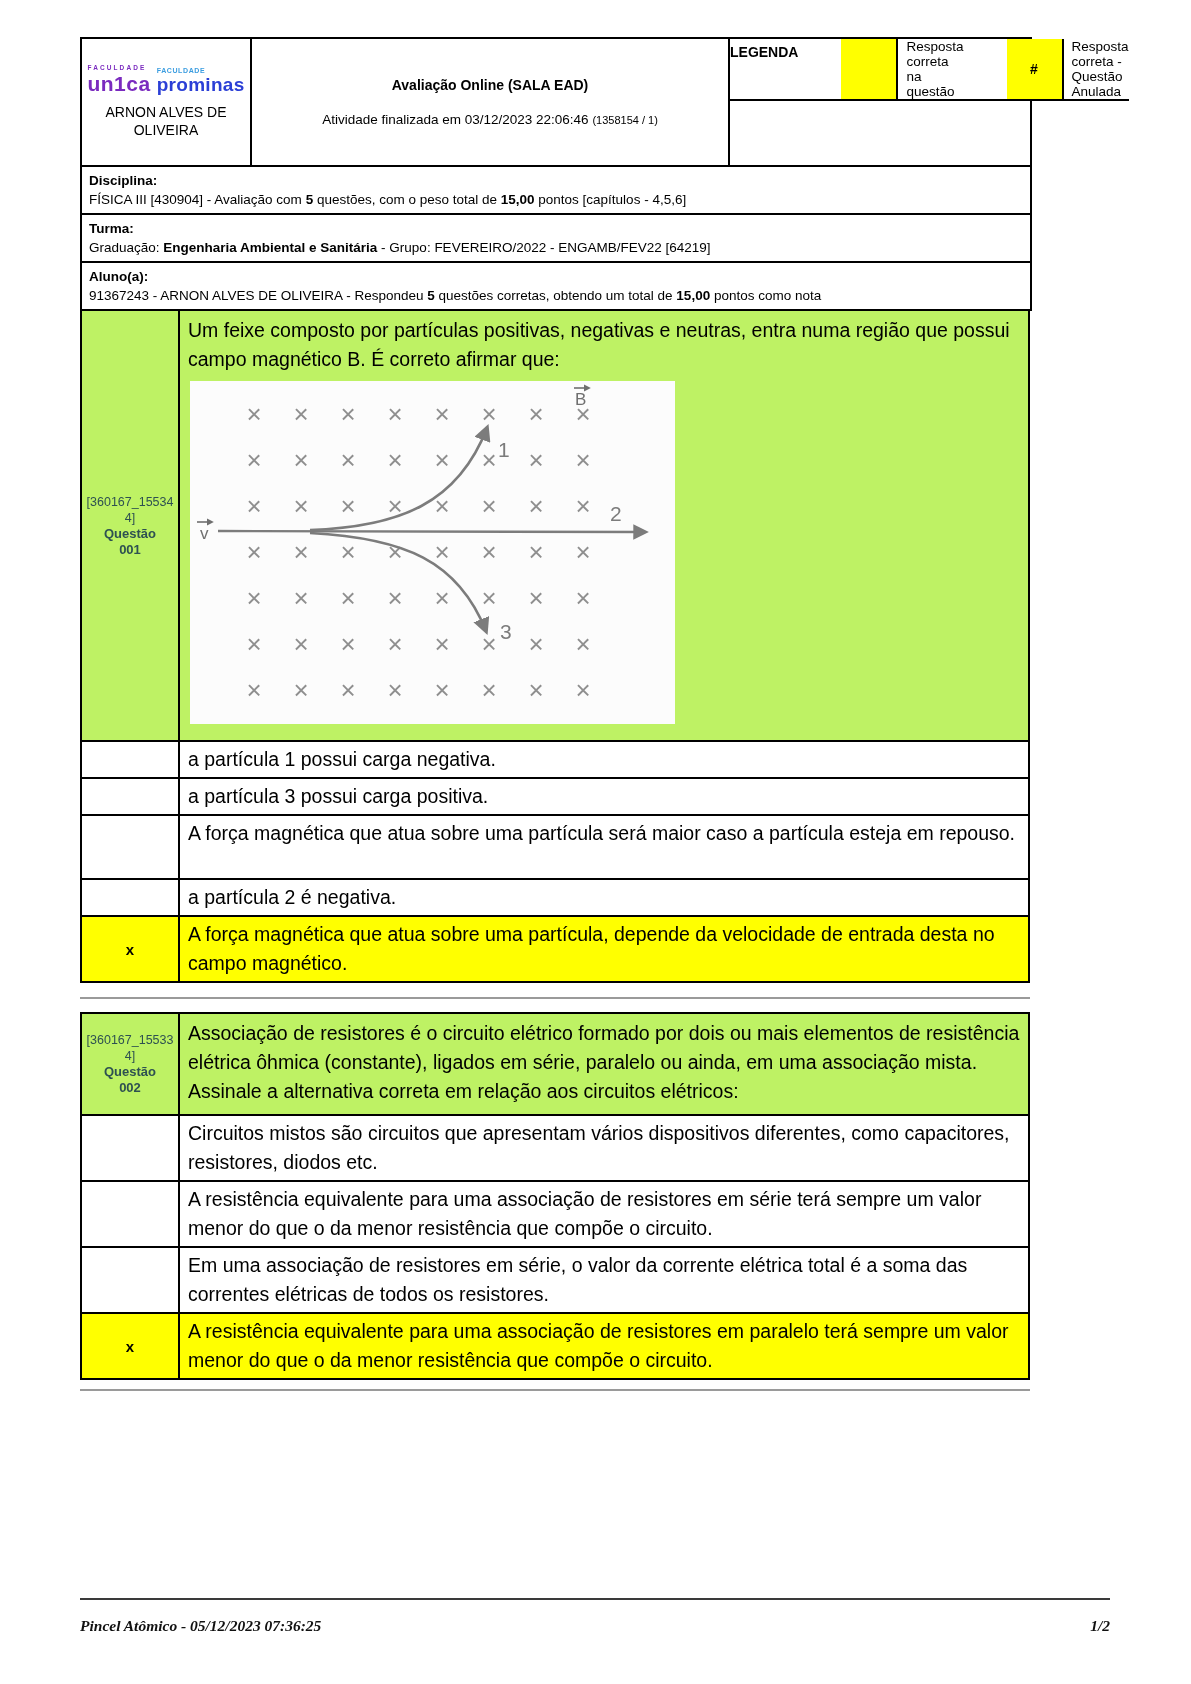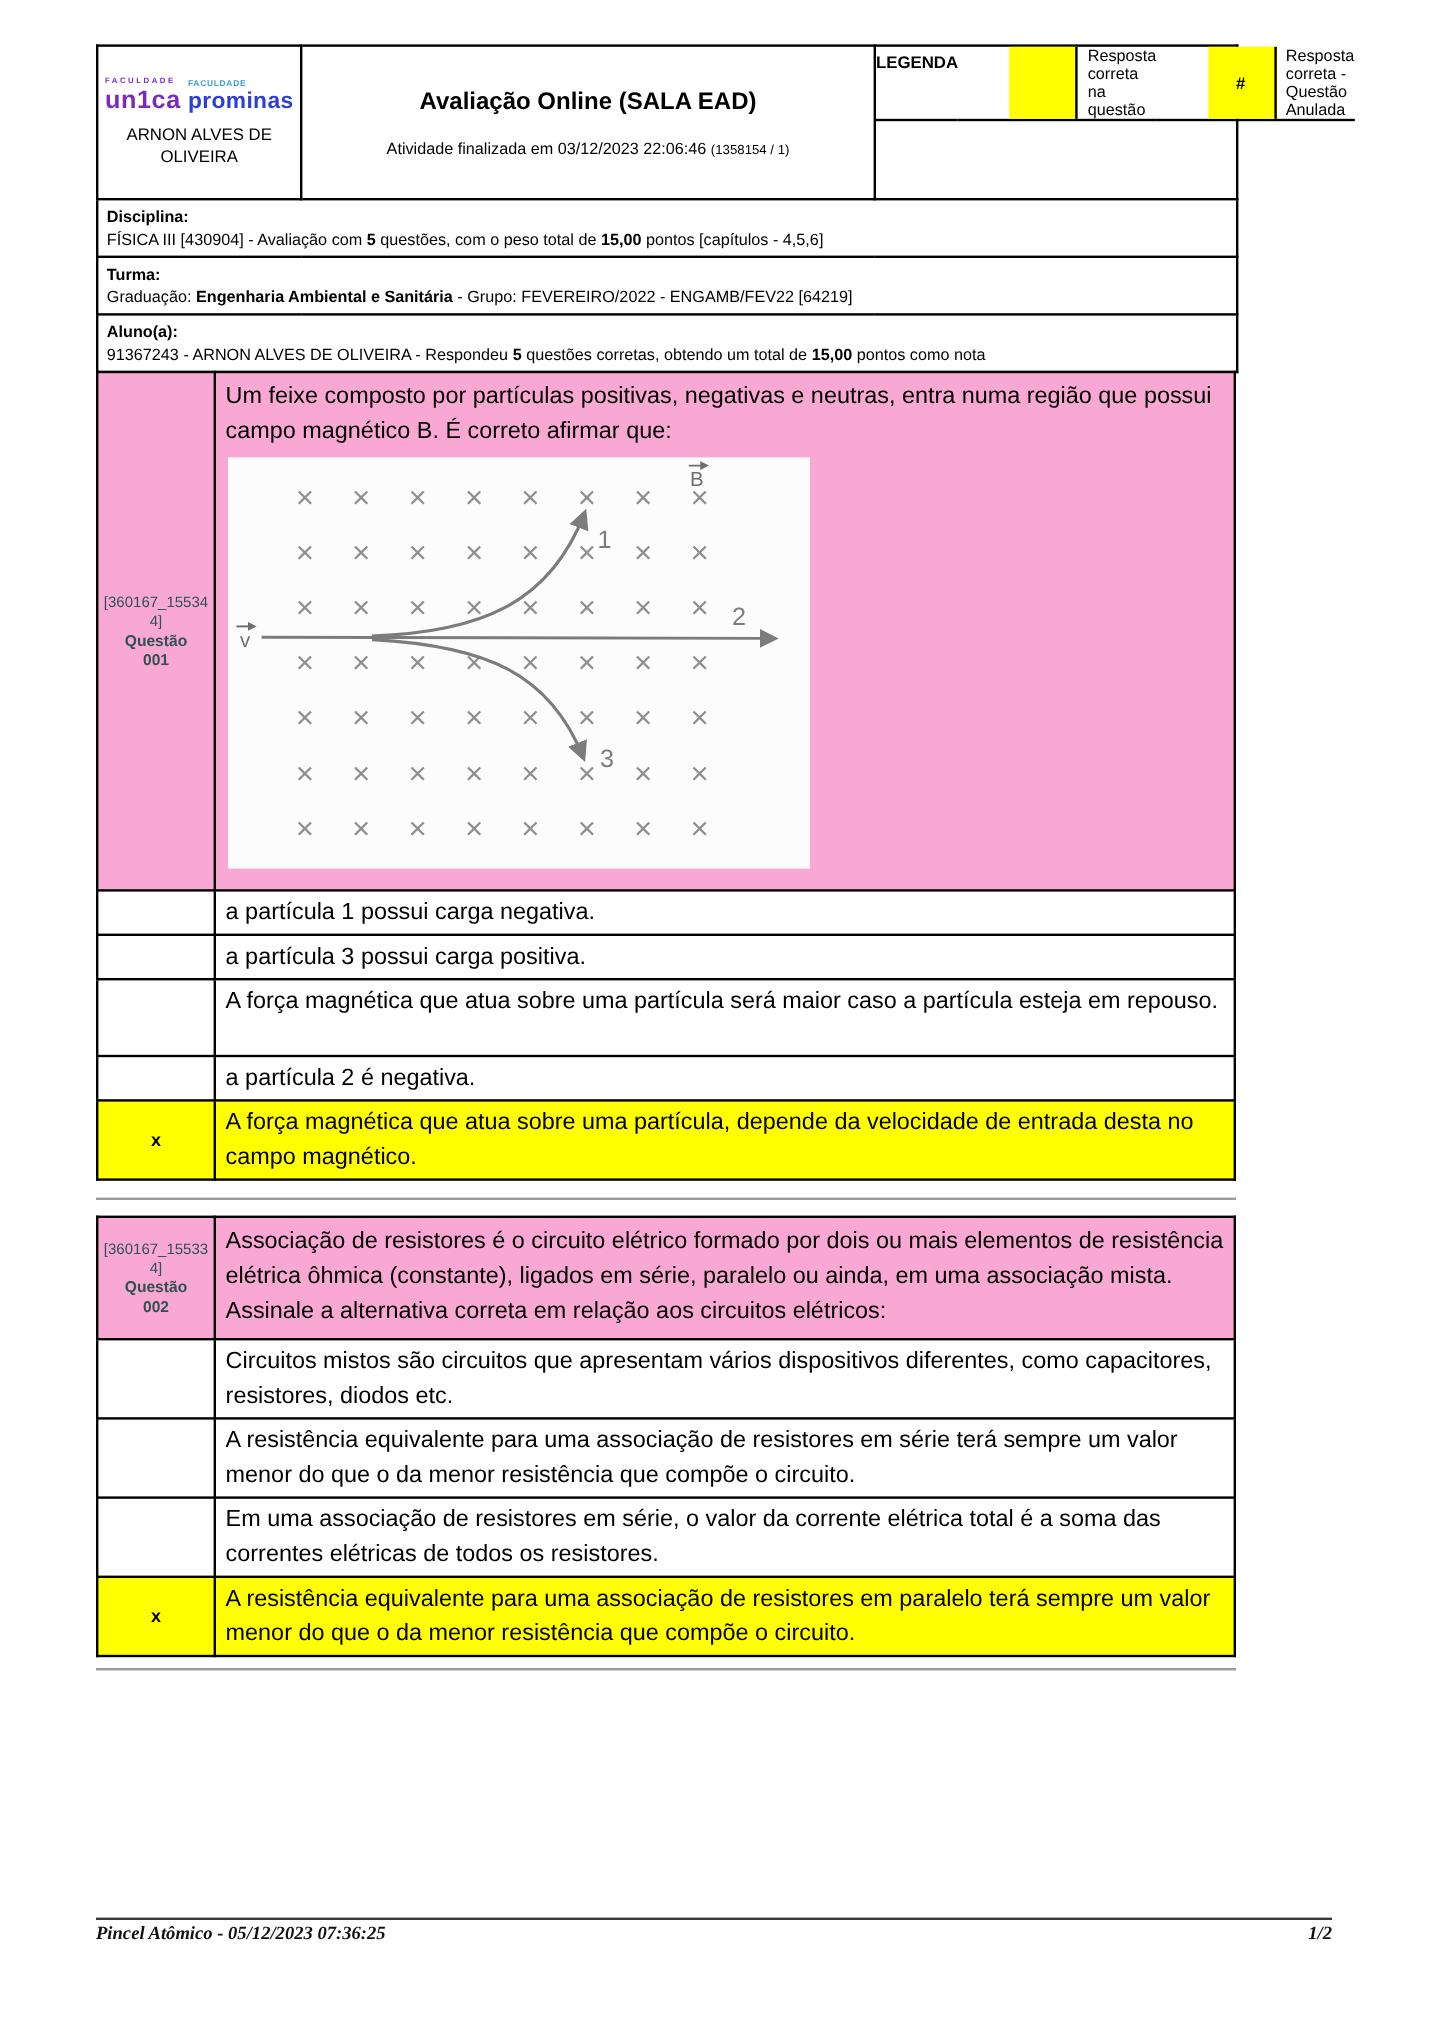--- a/index.html
+++ b/index.html
@@ -16,57 +16,57 @@
 
   .logo-row { display:flex; justify-content:center; align-items:flex-end; gap:6px; }
   .logo-unit { display:flex; flex-direction:column; align-items:flex-start; line-height:1; }
   .logo-fac-left { font-size:6.5px; font-weight:bold; letter-spacing:2.1px; color:#7a2abf; }
   .logo-unica { font-size:21px; font-weight:bold; color:#7a2abf; letter-spacing:0.5px; margin-top:1px; }
   .logo-fac-right { font-size:7px; font-weight:bold; letter-spacing:0.6px; color:#3b9de0; }
   .logo-prominas { font-size:19px; font-weight:bold; color:#2b3fd6; letter-spacing:0.3px; margin-top:1px; }
   .student-name { font-size:14px; line-height:18px; margin-top:9px; }
 
   .title-box { display:flex; flex-direction:column; justify-content:center; gap:19px; height:100%; }
-  .eval-title { font-size:20px; font-weight:bold; }
+  .eval-title { font-size:14px; font-weight:bold; }
   .eval-sub { font-size:13.5px; }
   .eval-sub .code { font-size:11px; }
 
   .legend { height:100%; display:flex; flex-direction:row; }
   .legend-title { flex:0 0 26px; line-height:26px; text-align:center; font-weight:bold; font-size:14px; border-bottom:2px solid #000; }
   .legend-row { flex:1; display:flex; border-bottom:2px solid #000;padding-left:43px; }
   .legend-row:last-child { border-bottom:none; }
   .legend-marker { width:55px; border-right:2px solid #000; display:flex; align-items:center; justify-content:center; font-weight:bold; font-size:14px; }
   .legend-row.yellow .legend-marker { background:#ffff00; }
   .legend-label { flex:1; display:flex; align-items:center; padding-left:8px; font-size:13.5px; }
 
   .info-td { padding:4px 7px; font-size:13.5px; line-height:19px; }
   .info-td .lab { font-weight:bold; }
   .b { font-weight:bold; }
 
   .qtable { width:950px; margin:0 0 0 80px; }
   .qtable.first { margin-top:-2px; }
   td.qid { width:98px; text-align:center; vertical-align:middle; color:#2e5151; font-size:12.5px; line-height:16px; padding:3px; word-wrap:break-word; }
   .qid .qmeta { font-weight:bold; font-size:13px; }
-  tr.statement td { background:#f9a8d4; }
+  tr.statement td { background:#bef264; }
   td.qbody { padding:5px 8px 8px 8px; font-size:19.5px; line-height:29px; }
   td.optmark { width:98px; text-align:center; vertical-align:middle; font-weight:bold; font-size:15px; }
   td.opttext { padding:3px 8px; font-size:19.5px; line-height:29px; }
   tr.selected td { background:#ffff00; }
 
   .h37 { height:37px; } .h64 { height:64px; } .h60 { height:60px; } .h95 { height:95px; }
 
   .divider { width:950px; margin:14px 0 13px 80px; border-top:2px solid #9a9a9a; height:0; }
   .divider.second { margin-top:9px; }
 
   .diagram-wrap { margin:7px 0 0 2px; }
   svg .fx { font-family:"Liberation Sans", sans-serif; font-size:26px; fill:#8f8f8f; text-anchor:middle; }
   svg .traj-label { font-family:"Liberation Sans", sans-serif; font-size:21px; fill:#7c7c7c; }
   svg .vec-label { font-family:"Liberation Sans", sans-serif; font-size:17px; fill:#6f6f6f; }
 
-  .footer { position:absolute; left:80px; top:1598px; width:1030px; border-top:2.5px solid #3a3a3a; padding-top:3px; display:flex; justify-content:space-between; font-family:"Liberation Serif", serif; font-weight:bold; font-style:italic; font-size:15.5px; color:#111; }
+  .footer { position:absolute; left:80px; top:1598px; width:1030px; border-top:2.5px solid #3a3a3a; padding-top:17px; display:flex; justify-content:space-between; font-family:"Liberation Serif", serif; font-weight:bold; font-style:italic; font-size:15.5px; color:#111; }
 </style>
 </head>
 <body>
 
 <div class="page">
 
   <table class="main-table">
     <tbody>
         <tr style="height:128px;">
       <td class="cell-logo">

